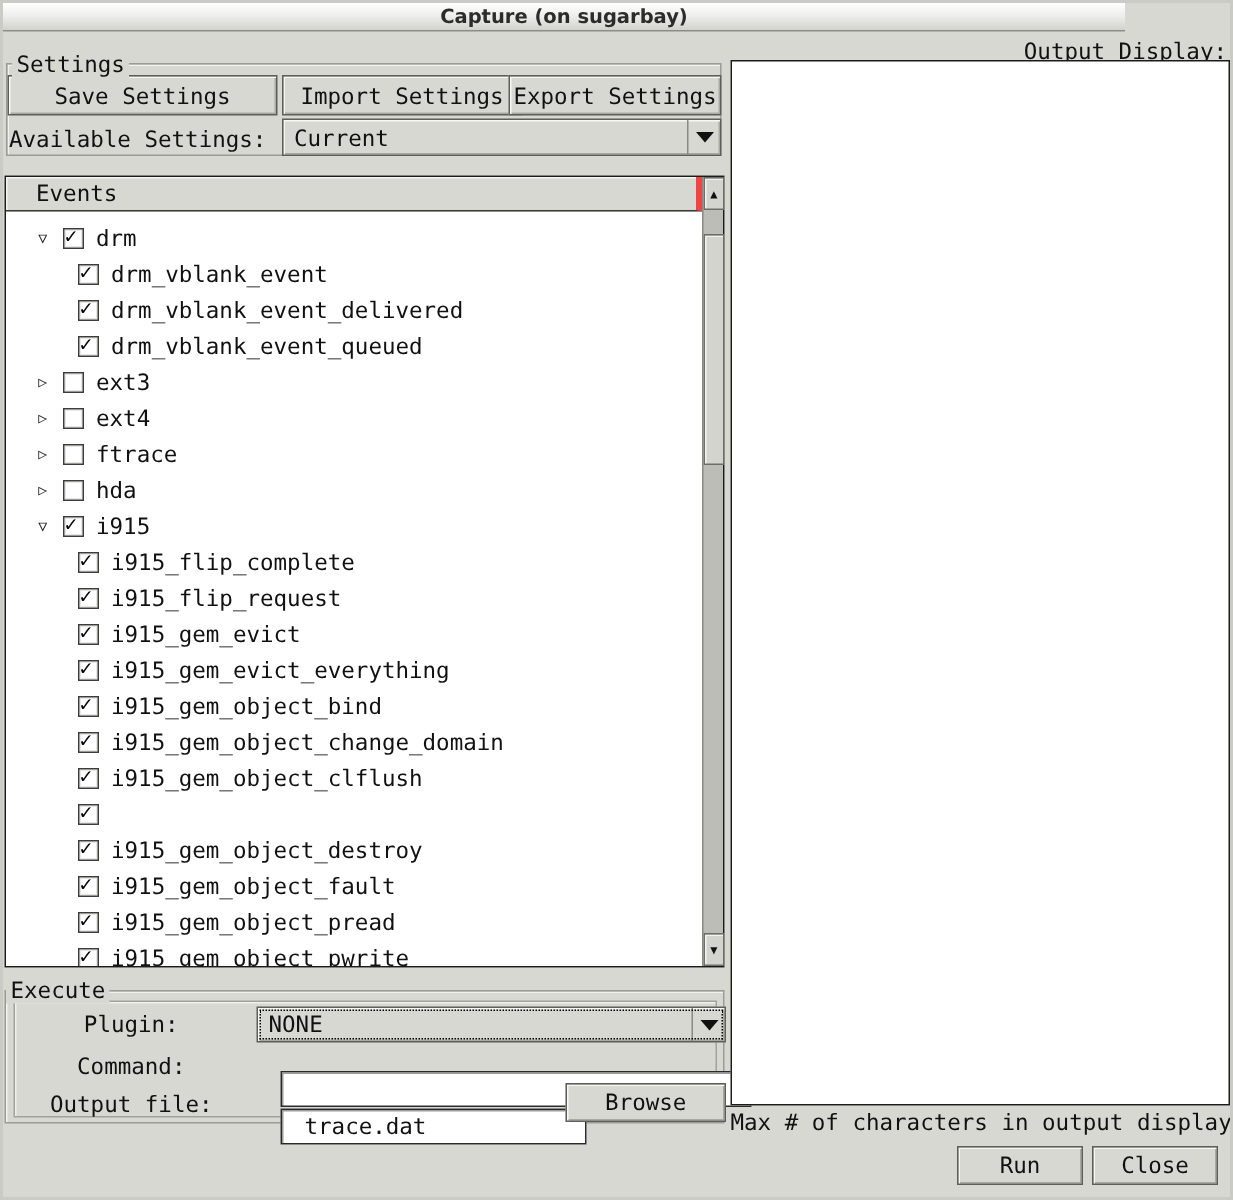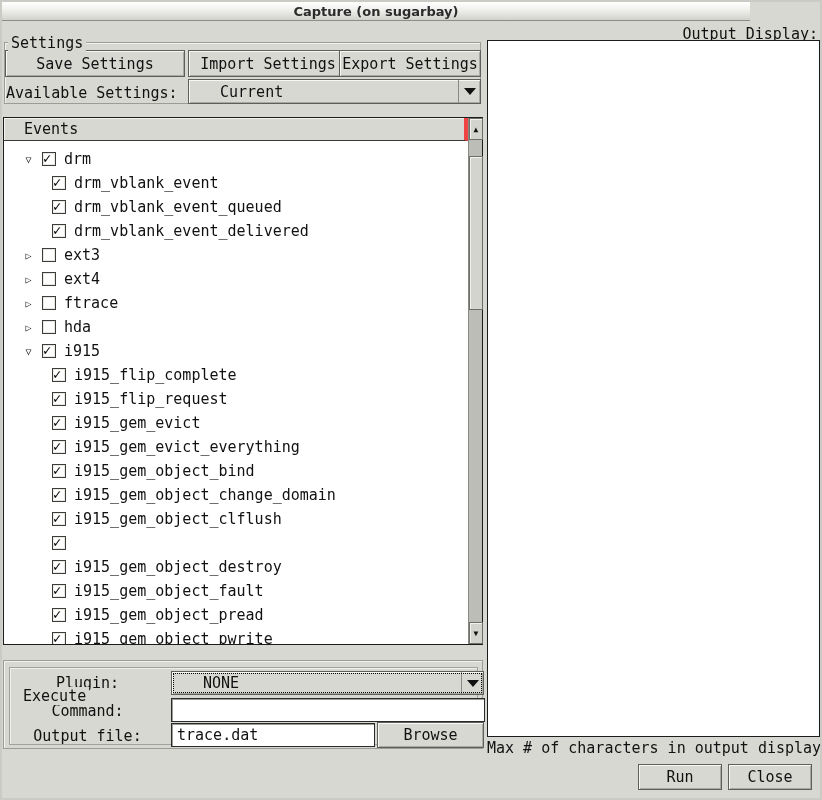--- a/index.html
+++ b/index.html
@@ -33,39 +33,39 @@
     box-shadow: inset 1px 1px 0 #f2f2ef;
   }
   .frame-label {
     position:absolute; background:#d8d8d3; padding:0 3px; z-index:2;
     font-size:15px; color:#111;
   }
   .combo {
     position:absolute; background:#d8d8d3;
     border:1px solid #5e5e5a;
     box-shadow: inset 1px 1px 0 #f7f7f4, inset -1px -1px 0 #a9a9a3;
-    display:flex; align-items:center;padding-left:24px;
+    display:flex; align-items:center;
   }
   .combo .combo-text { flex:1; padding-left:7px; white-space:nowrap; overflow:hidden; }
   .combo .combo-arrow-box {
     width:22px; align-self:stretch; display:flex; align-items:center; justify-content:center;
     border-left:1px solid #8a8a85;
   }
   .arrow-down {
     width:0; height:0;
     border-left:6px solid transparent; border-right:6px solid transparent;
     border-top:7px solid #111;
   }
   .combo.focused { outline:1px dotted #000; outline-offset:-3px; }
   .text-input {
     position:absolute; background:#fff;
     border:1px solid #2a2a2a;
     box-shadow: inset 1px 1px 0 #9c9c97;
     font-family:"DejaVu Sans Mono", monospace; font-size:15px; color:#111;
-    padding:0 5px; margin:0;
+    padding:0 15px; margin:16px;
   }
   .label { position:absolute; white-space:nowrap; }
   
   .events-box {
     position:absolute; left:1px; top:115px; width:480px; height:528px;
     border:1px solid #1c1c1c; background:#fff;
   }
   .events-header {
     position:absolute; left:0; top:0; right:14px; height:23px;
     background:#d8d8d3; border-bottom:1px solid #3a3a36; border-right:4px solid #ef4444;
@@ -164,25 +164,25 @@
           <span class="expander">▽</span>
           <span class="checkbox checked"></span>
           <span class="tree-label">drm</span>
         </div>
         <div class="tree-row child">
           <span class="checkbox checked"></span>
           <span class="tree-label">drm_vblank_event</span>
         </div>
         <div class="tree-row child">
           <span class="checkbox checked"></span>
+          <span class="tree-label">drm_vblank_event_delivered</span>
+        </div>
+        <div class="tree-row child">
+          <span class="checkbox checked"></span>
           <span class="tree-label">drm_vblank_event_queued</span>
-        </div>
-        <div class="tree-row child">
-          <span class="checkbox checked"></span>
-          <span class="tree-label">drm_vblank_event_delivered</span>
         </div>
         <div class="tree-row parent">
           <span class="expander">▷</span>
           <span class="checkbox"></span>
           <span class="tree-label">ext3</span>
         </div>
         <div class="tree-row parent">
           <span class="expander">▷</span>
           <span class="checkbox"></span>
           <span class="tree-label">ext4</span>
@@ -254,21 +254,21 @@
       <div class="sbtn up">
         <span>▲</span>
       </div>
       <div class="thumb"></div>
       <div class="sbtn down">
         <span>▼</span>
       </div>
     </div>
   </div>
 
-  <span class="frame-label" style="left:18px; top:649px;margin-top:36px;">Execute</span>
+  <span class="frame-label" style="left:2px; top:649px;">Execute</span>
   <div class="frame" style="left:1px; top:658px; width:480px; height:89px;">
     <div class="exec-inner"></div>
 
     <span class="exec-label-col" style="top:13px;">Plugin:</span>
     <div class="combo focused" style="left:167px; top:10px; width:313px; height:24px;">
       <span class="combo-text">NONE</span>
       <span class="combo-arrow-box">
         <span class="arrow-down"></span>
       </span>
     </div>

